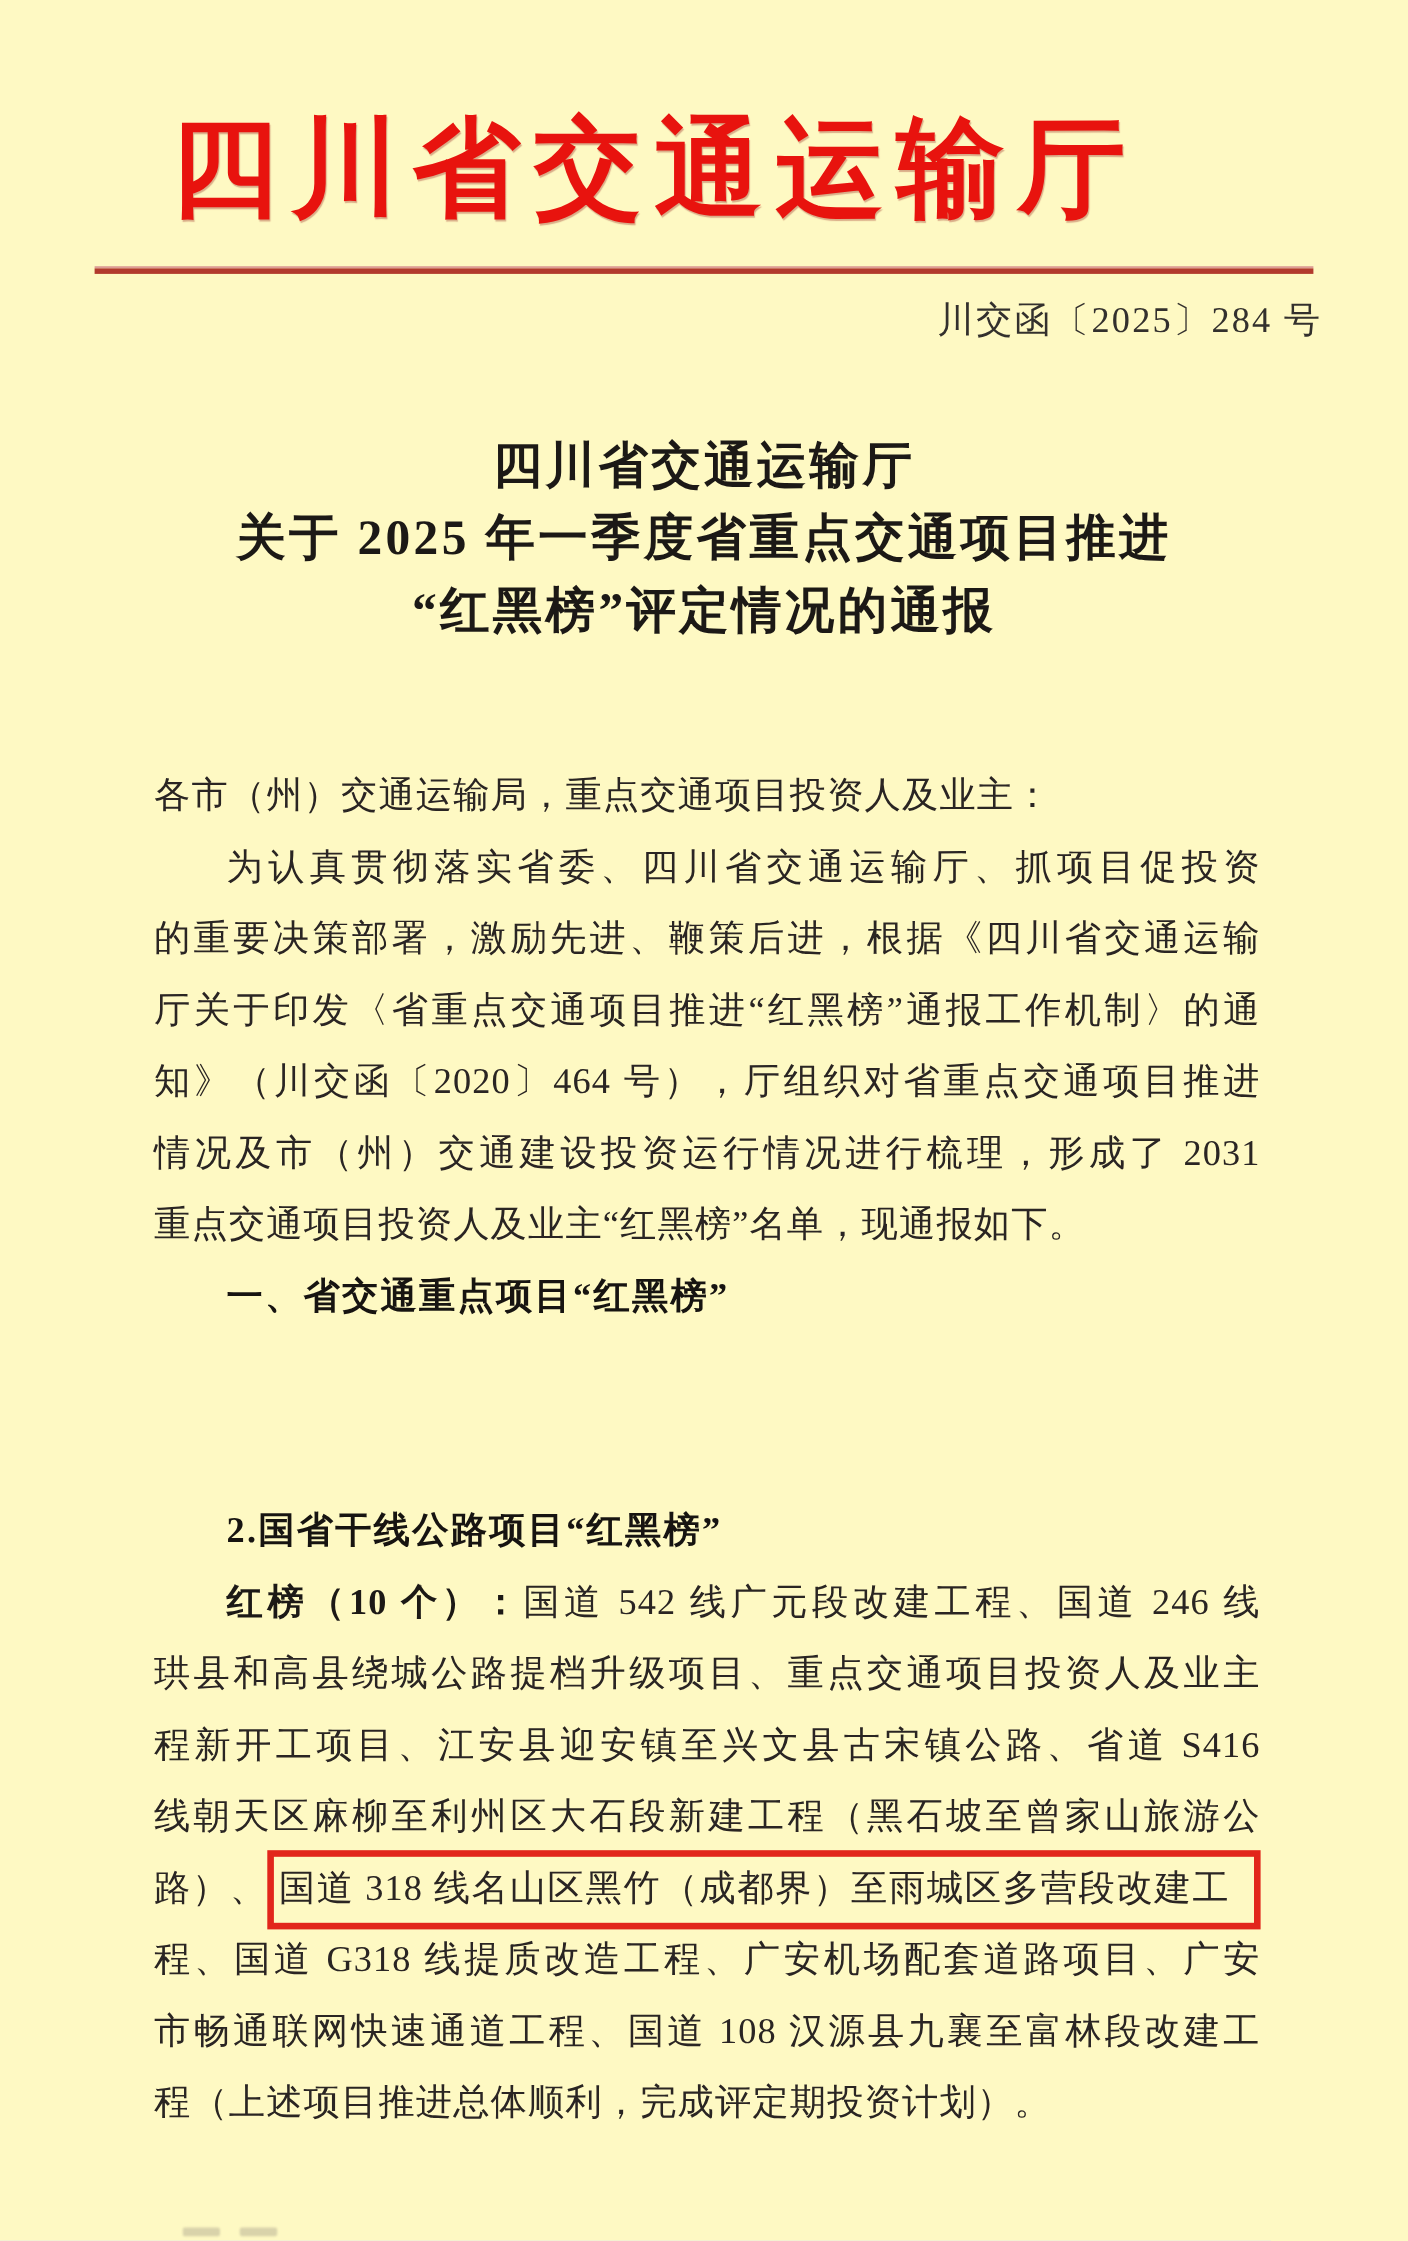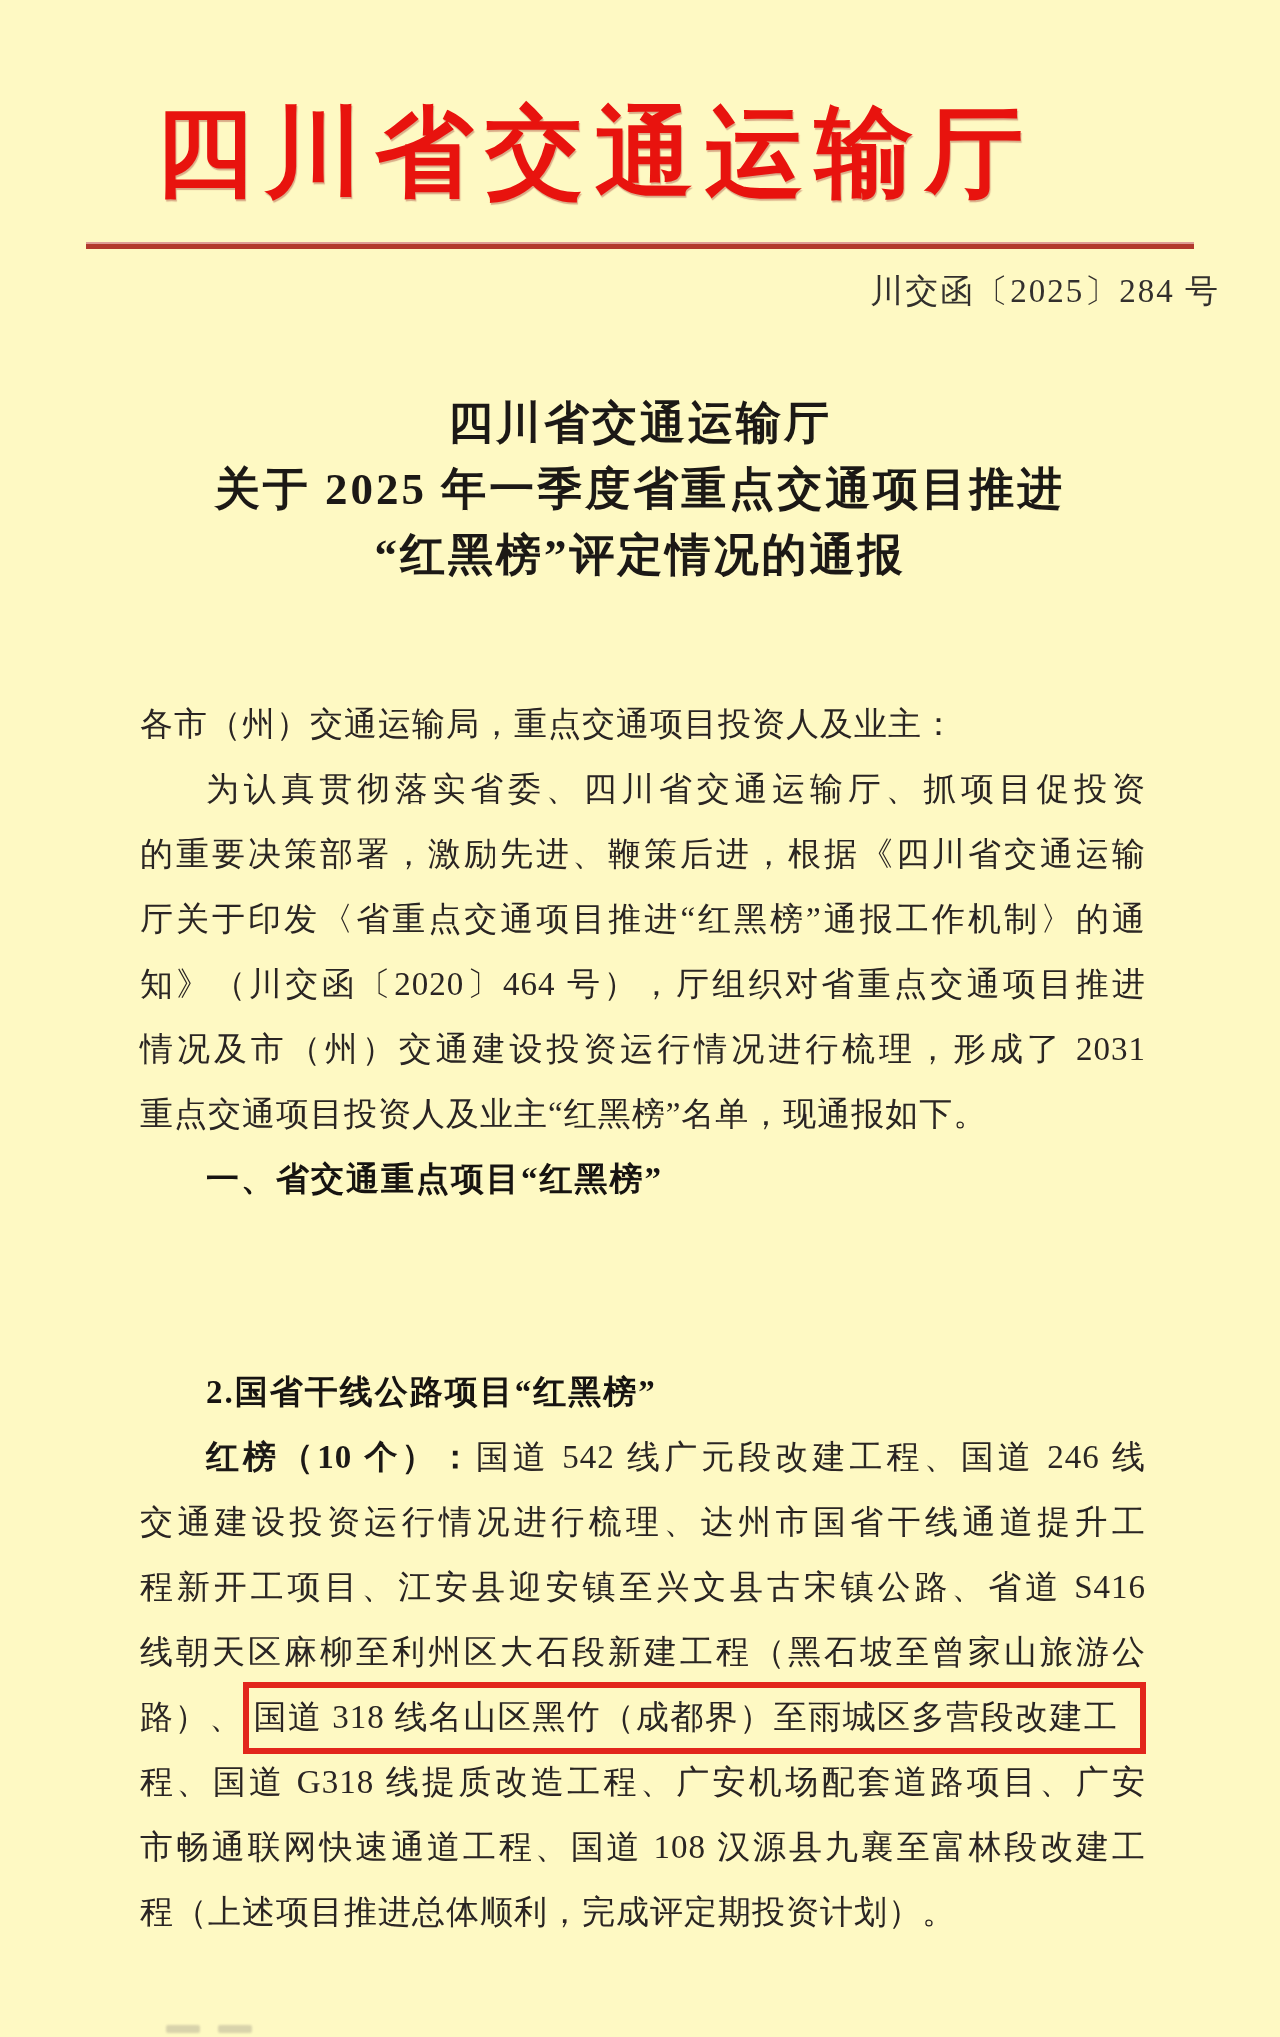--- a/index.html
+++ b/index.html
@@ -32,21 +32,21 @@
     white-space: nowrap;
   }
   .red-rule {
     margin: 22px 86px 0 86px;
     height: 0;
     border-top: 2px solid #dd9d95;
     border-bottom: 5px solid #b23a2d;
   }
   .doc-number {
     margin-top: 20px;
-    padding-right: 60px;
+    padding-right: 78px;
     text-align: right;
     font-size: 33px;
     letter-spacing: 2px;
     color: #33302d;
   }
   
   .doc-title {
     margin-top: 76px;
     text-align: center;
     font-weight: 700;
@@ -140,21 +140,21 @@
     <div class="line">重点交通项目投资人及业主“红黑榜”名单，现通报如下。</div>
 
     <div class="line sec-heading indent">一、省交通重点项目“红黑榜”</div>
 
     <div class="gap-block"></div>
 
     <div class="line sec-heading indent">2.国省干线公路项目“红黑榜”</div>
 
     <div class="line fill indent"><span class="bold">红榜（10 个）：</span><span>国道 542 线广元段改建工程、国道 246 线</span></div>
 
-    <div class="line fill">交通建设投资运行情况进行梳理、达州市国省干线通道提升工</div>
+    <div class="line fill">珙县和高县绕城公路提档升级项目、重点交通项目投资人及业主</div>
     <div class="line fill">程新开工项目、江安县迎安镇至兴文县古宋镇公路、省道 S416</div>
     <div class="line fill">线朝天区麻柳至利州区大石段新建工程（黑石坡至曾家山旅游公</div>
 
     <div class="line fill"><span>路）、</span><span class="highlight-box">国道 318 线名山区黑竹（成都界）至雨城区多营段改建工</span></div>
 
     <div class="line fill">程、国道 G318 线提质改造工程、广安机场配套道路项目、广安</div>
     <div class="line fill">市畅通联网快速通道工程、国道 108 汉源县九襄至富林段改建工</div>
     <div class="line">程（上述项目推进总体顺利，完成评定期投资计划）。</div>
 
   </div>

